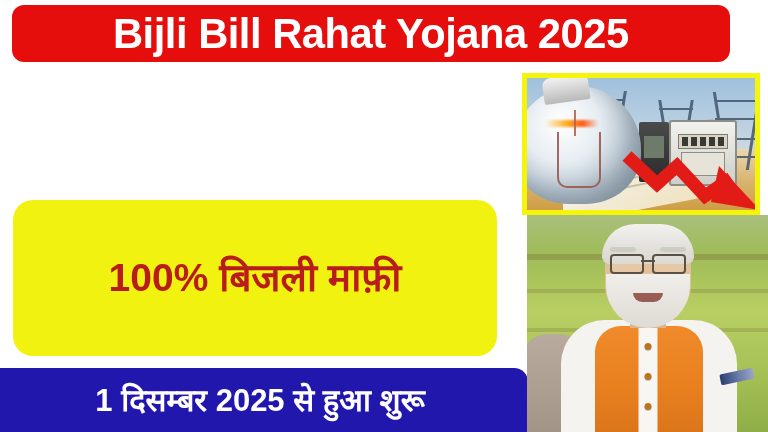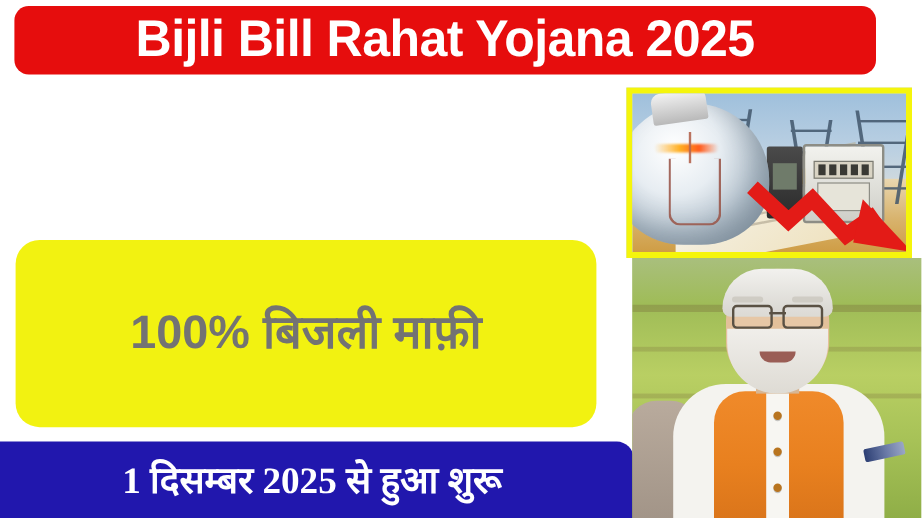--- a/index.html
+++ b/index.html
@@ -73,21 +73,21 @@
     background: #f2f211;
     border-radius: 20px;
     display: flex;
     flex-direction: column;
     align-items: center;
     justify-content: center;
     box-sizing: border-box;
     padding: 4px 10px;
   }
   .yellow-line {
-    color: #737373;
+    color: #b91c1c;
     font-family: "Liberation Sans", "DejaVu Sans", sans-serif;
     font-weight: bold;
     font-size: 39px;
     line-height: 1.25;
     white-space: nowrap;
   }
 
   
   .blue-bar {
     position: absolute;
@@ -98,21 +98,21 @@
     background: #2117ad;
     border-top-right-radius: 14px;
     display: flex;
     align-items: center;
     justify-content: center;
     box-sizing: border-box;
     padding-right: 8px;
   }
   .blue-text {
     color: #ffffff;
-    font-family: Liberation Serif, serif;
+    font-family: Liberation Sans, sans-serif;
     font-weight: bold;
     font-size: 31px;
     line-height: 1;
     white-space: nowrap;
   }
 
   
   .collage {
     position: absolute;
     left: 522px;

